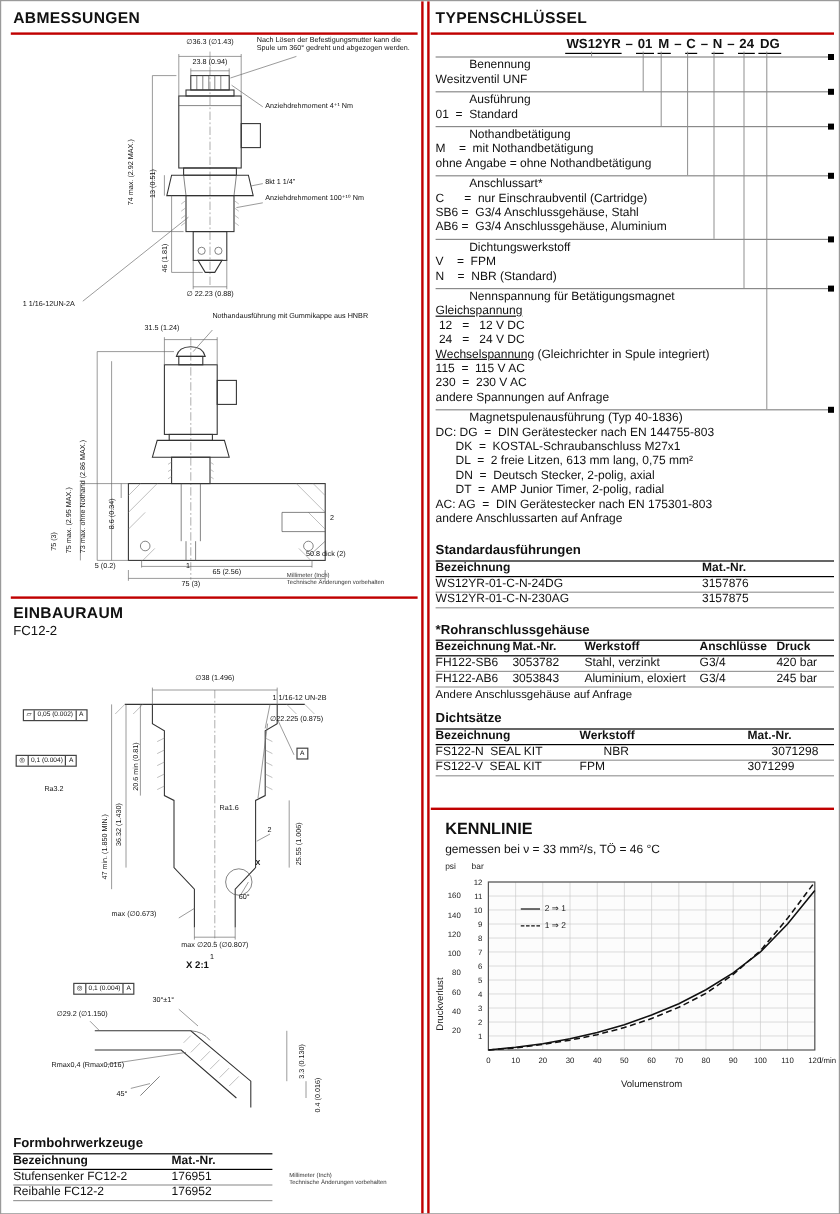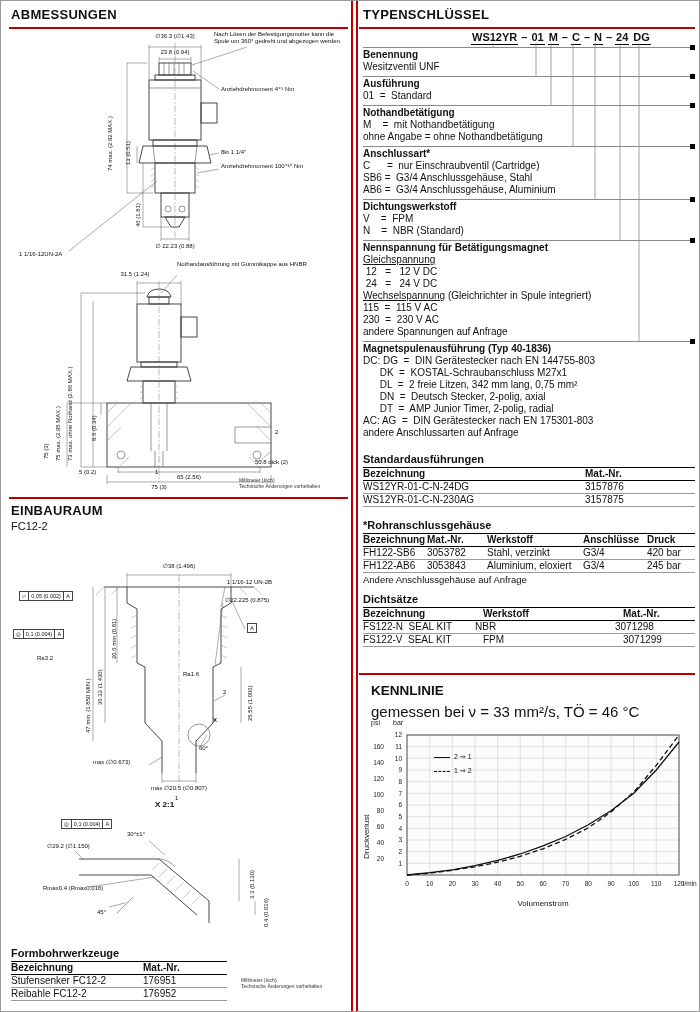--- a/index.html
+++ b/index.html
@@ -24,34 +24,34 @@
   svg .cl{fill:none;stroke:#777;stroke-width:0.5;stroke-dasharray:7 2 1.5 2;}
   svg .hatch{fill:none;stroke:#888;stroke-width:0.45;}
   svg .conn{fill:none;stroke:#8a8a8a;stroke-width:0.8;}
   
   .ts-code{position:absolute;left:470px;top:30px;font-size:11px;font-weight:bold;white-space:nowrap;}
   .ts-code .tok{display:inline-block;border-bottom:1.2px solid #000;margin-right:3px;padding:0 1px 1px 1px;}
   .ts-code .dash{display:inline-block;margin-right:3px;}
   .ts-wrap{position:absolute;left:362px;top:46px;width:330px;}
   .ts-sec{position:relative;border-top:1px solid #8a8a8a;padding:1px 0 3px 0;}
   .ts-sec .sq{position:absolute;right:-2px;top:-3px;width:5px;height:5px;background:#000;}
-  .ts-h{font-size:10px;font-weight:bold;line-height:12px;}
+  .ts-h{font-size:10px;font-weight:normal;line-height:12px;margin-left:28px;}
   .ts-l{font-size:10px;line-height:12px;white-space:pre;}
   .u{text-decoration:underline;}
   
   .sect{position:absolute;font-size:10px;}
   .sect-title{font-weight:bold;font-size:11px;line-height:13px;border-bottom:1.6px solid #000;padding-bottom:1px;}
   .trow{display:flex;border-bottom:1px solid #9a9a9a;padding:1px 0;line-height:10px;}
   .trow span{white-space:pre;}
   .trow.thead{font-weight:bold;border-bottom:1px solid #000;}
   .tnote{font-size:9.5px;line-height:12px;padding-top:1px;}
   .smallnote{position:absolute;font-size:5px;line-height:6px;color:#333;}
   
   .kenn-title{position:absolute;font-weight:bold;font-size:13.5px;}
-  .kenn-sub{position:absolute;font-size:15px;}
+  .kenn-sub{position:absolute;font-size:10px;}
   .axis-unit{position:absolute;font-size:7px;color:#222;}
   .axis-name{position:absolute;font-size:8px;color:#222;}
   .leg{position:absolute;font-size:7px;color:#111;}
   .ls{display:inline-block;width:16px;border-top:1.4px solid #111;vertical-align:middle;margin-right:4px;}
   .ls.d{border-top-style:dashed;}
   svg .grid{stroke:#c9c9c9;stroke-width:0.55;}
   svg .frame{fill:none;stroke:#555;stroke-width:1;}
   svg .plotbg{fill:#fcfcfc;}
   svg text.tick{font-size:6.5px;fill:#222;font-family:"Liberation Sans","DejaVu Sans",sans-serif;}
   svg text.tc{text-anchor:middle;}
@@ -312,21 +312,21 @@
       <div class="ts-l"><span class="u">Wechselspannung</span><span> (Gleichrichter in Spule integriert)</span></div>
       <div class="ts-l">115  =  115 V AC</div>
       <div class="ts-l">230  =  230 V AC</div>
       <div class="ts-l">andere Spannungen auf Anfrage</div>
     </div>
     <div class="ts-sec">
       <span class="sq"></span>
       <div class="ts-h">Magnetspulenausführung (Typ 40-1836)</div>
       <div class="ts-l">DC: DG  =  DIN Gerätestecker nach EN 144755-803</div>
       <div class="ts-l">      DK  =  KOSTAL-Schraubanschluss M27x1</div>
-      <div class="ts-l">      DL  =  2 freie Litzen, 342 mm lang, 0,75 mm²</div>
+      <div class="ts-l">      DL  =  2 freie Litzen, 613 mm lang, 0,75 mm²</div>
       <div class="ts-l">      DN  =  Deutsch Stecker, 2-polig, axial</div>
       <div class="ts-l">      DT  =  AMP Junior Timer, 2-polig, radial</div>
       <div class="ts-l">AC: AG  =  DIN Gerätestecker nach EN 175301-803</div>
       <div class="ts-l">andere Anschlussarten auf Anfrage</div>
     </div>
   </div>
 
   <div class="sect" style="left:362px;top:452px;width:332px">
     <div class="sect-title">Standardausführungen</div>
     <div class="trow thead">
@@ -370,21 +370,21 @@
   </div>
 
   <div class="sect" style="left:362px;top:592px;width:332px">
     <div class="sect-title">Dichtsätze</div>
     <div class="trow thead">
       <span style="width:120px">Bezeichnung</span>
       <span style="width:140px">Werkstoff</span>
       <span>Mat.-Nr.</span>
     </div>
     <div class="trow">
-      <span style="width:112px">FS122-N  SEAL KIT</span>
+      <span style="width:140px">FS122-N  SEAL KIT</span>
       <span style="width:140px">NBR</span>
       <span>3071298</span>
     </div>
     <div class="trow">
       <span style="width:120px">FS122-V  SEAL KIT</span>
       <span style="width:140px">FPM</span>
       <span>3071299</span>
     </div>
   </div>
 

